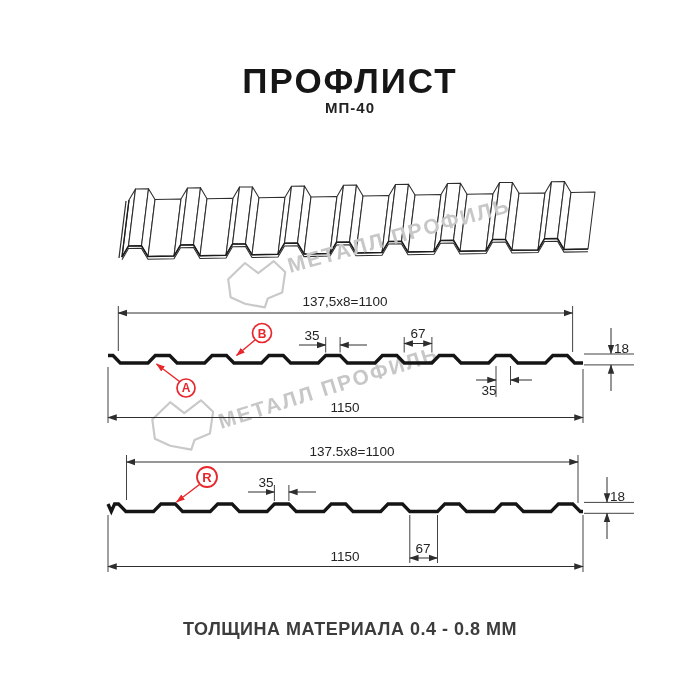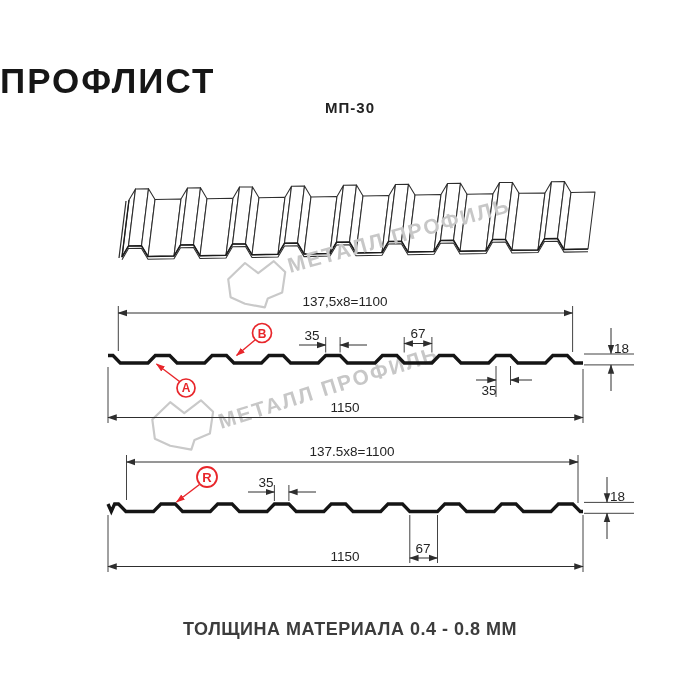--- a/index.html
+++ b/index.html
@@ -1,35 +1,35 @@
 <!DOCTYPE html>
 <html><head>
 <meta charset="utf-8">
 <style>
   html,body{margin:0;padding:0;background:#fff;}
   #stage{position:relative;width:700px;height:700px;background:#ffffff;overflow:hidden;
          font-family:"Liberation Sans",sans-serif;}
-  .title{position:absolute;left:0;right:0;top:61px;text-align:left;
+  .title{position:absolute;left:0;right:0;top:61px;text-align:center;
          font-weight:bold;font-size:35px;letter-spacing:2px;color:#161616;}
   .subtitle{position:absolute;left:0;right:0;top:99px;text-align:center;
          font-weight:bold;font-size:15px;letter-spacing:1px;color:#222;}
   .footer{position:absolute;left:0;right:0;top:619px;text-align:center;
          font-weight:bold;font-size:18px;letter-spacing:.5px;color:#3c3c3c;}
   svg{position:absolute;left:0;top:0;}
   text.dim{font-family:"Liberation Sans",sans-serif;font-size:13.5px;fill:#242424;}
   text.lbl{font-family:"Liberation Sans",sans-serif;font-weight:bold;fill:#e8262b;}
   .wmtext{font-family:"Liberation Sans",sans-serif;font-weight:bold;font-size:21px;
           letter-spacing:2px;fill:#c7c7c7;}
 </style>
 </head>
 <body>
 
 <div id="stage">
   <div class="title">ПРОФЛИСТ</div>
-  <div class="subtitle">МП-30</div>
+  <div class="subtitle">МП-40</div>
   <div class="footer">ТОЛЩИНА МАТЕРИАЛА 0.4 - 0.8 ММ</div>
 
   <svg width="700" height="700" viewBox="0 0 700 700">
     <defs>
       <marker id="arr" viewBox="0 0 10 10" refX="9.2" refY="5" markerUnits="userSpaceOnUse" markerWidth="9.5" markerHeight="9.5" orient="auto-start-reverse">
         <path d="M10,5 L0,1.6 L0,8.4 Z" fill="#2e2e2e"></path>
       </marker>
       <marker id="arrRed" viewBox="0 0 10 10" refX="9.2" refY="5" markerUnits="userSpaceOnUse" markerWidth="9" markerHeight="9" orient="auto-start-reverse">
         <path d="M10,5 L0,1.6 L0,8.4 Z" fill="#e8262b"></path>
       </marker>

